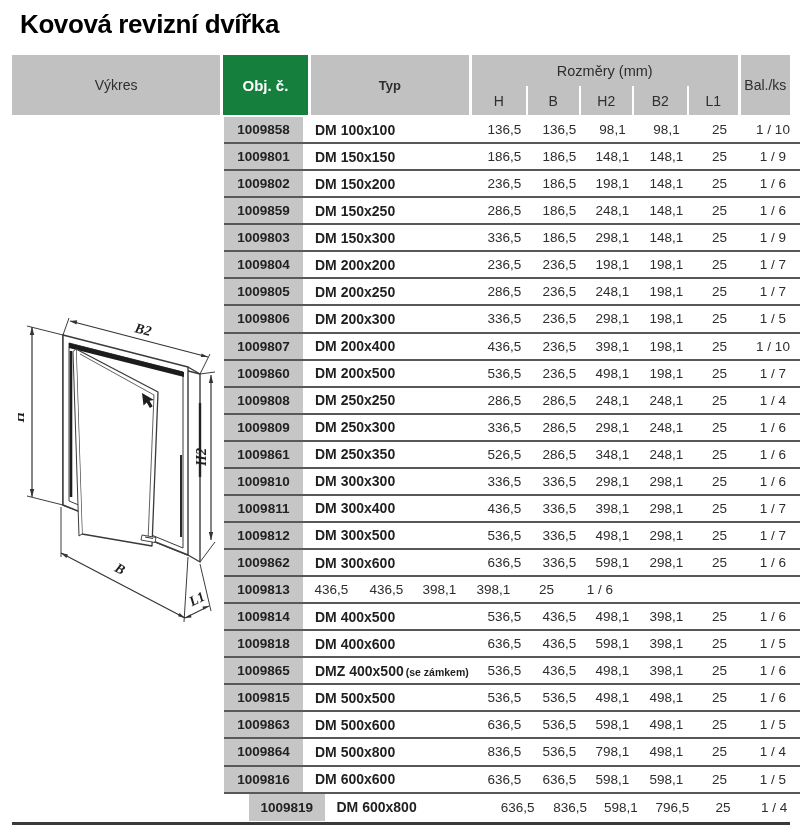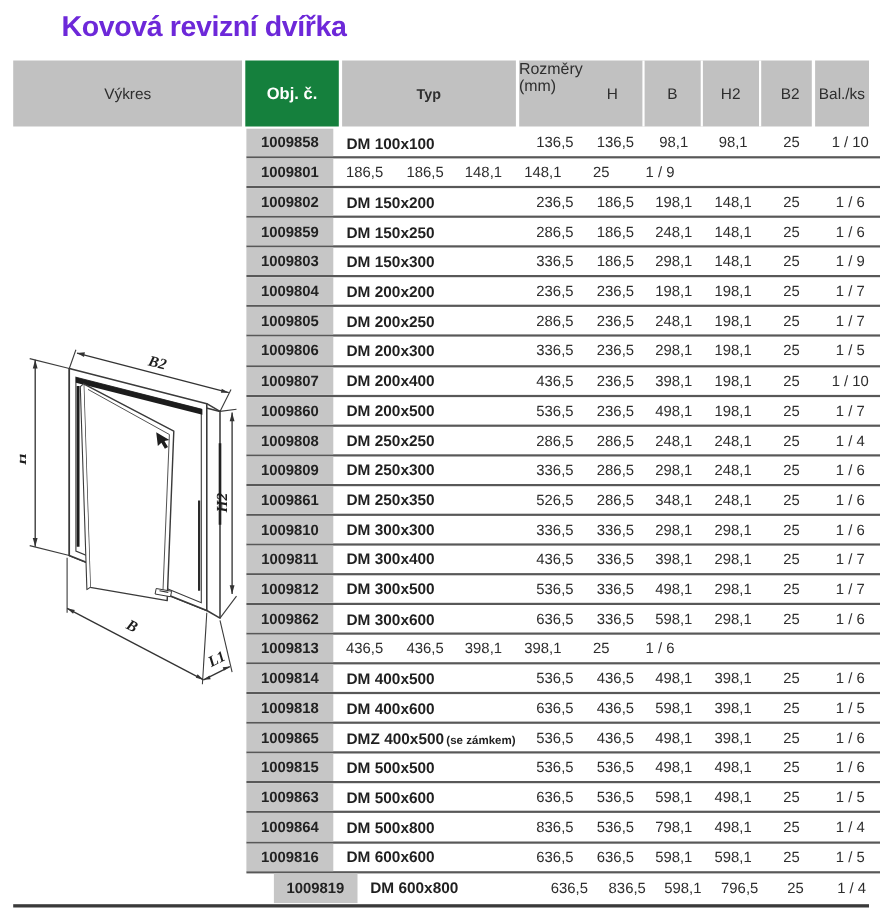--- a/index.html
+++ b/index.html
@@ -1,33 +1,33 @@
 <!DOCTYPE html>
 <html><head>
 <meta charset="utf-8">
 <style>
   * { box-sizing: border-box; margin: 0; padding: 0; }
   html, body { width: 800px; height: 838px; background: #ffffff; overflow: hidden; }
   body { font-family: "Liberation Sans", sans-serif; color: #2b2b2b; position: relative; }
 
   .page-title {
     position: absolute; left: 20px; top: 9px;
-    font-size: 26px; font-weight: 700; letter-spacing: -0.4px; color: #6d28d9; margin-left: 36px;
+    font-size: 26px; font-weight: 700; letter-spacing: -0.4px; color: #000000;
   }
 
   .tbl { position: absolute; left: 12px; top: 55px; width: 778px; }
 
   
   .hdr { display: flex; height: 60px; }
   .hcell { background: #c1c1c1; display: flex; align-items: center; justify-content: center;
            font-size: 14px; color: #2e2e2e; }
   .h-vykres { width: 224px; margin-right: 3px; }
   .h-obj    { width: 91px;  margin-right: 3px; background: #15803d; color: #ffffff; font-weight: 700; font-size: 15px; }
   .h-typ    { width: 170px; margin-right: 3px; font-weight: 700; font-size: 13px; }
-  .h-roz    { width: 266px; margin-right: 3px; flex-direction: row; align-items: stretch; justify-content: flex-start; }
+  .h-roz    { width: 266px; margin-right: 3px; flex-direction: column; align-items: stretch; justify-content: flex-start; }
   .roz-title { height: 31px; display: flex; align-items: center; justify-content: center; font-size: 14.5px; }
   .roz-sub { flex: 1; display: flex; }
   .roz-sub span { display: flex; align-items: center; justify-content: center; font-size: 14px; }
   .roz-sub span + span { border-left: 2px solid #ffffff; }
   .sc-h  { width: 54px; } .sc-b { width: 53px; } .sc-h2 { width: 53px; }
   .sc-b2 { width: 55px; } .sc-l1 { width: 51px; }
   .h-bal { width: 53px; font-size: 14px; }
 
   
   .tbody { position: relative; width: 778px; height: 705px; margin-top: 2px; }
@@ -148,20 +148,21 @@
     <div class="c-num c-h">136,5</div>
     <div class="c-num c-b">136,5</div>
     <div class="c-num c-h2">98,1</div>
     <div class="c-num c-b2">98,1</div>
     <div class="c-num c-l1">25</div>
     <div class="c-num c-bal">1 / 10</div>
   </div>
 
   <div class="row">
     <div class="c-obj">1009801</div>
+    <div class="c-typ"><span>DM 150x150</span><span class="typ-note"></span></div>
     <div class="c-num c-h">186,5</div>
     <div class="c-num c-b">186,5</div>
     <div class="c-num c-h2">148,1</div>
     <div class="c-num c-b2">148,1</div>
     <div class="c-num c-l1">25</div>
     <div class="c-num c-bal">1 / 9</div>
   </div>
 
   <div class="row">
     <div class="c-obj">1009802</div>

